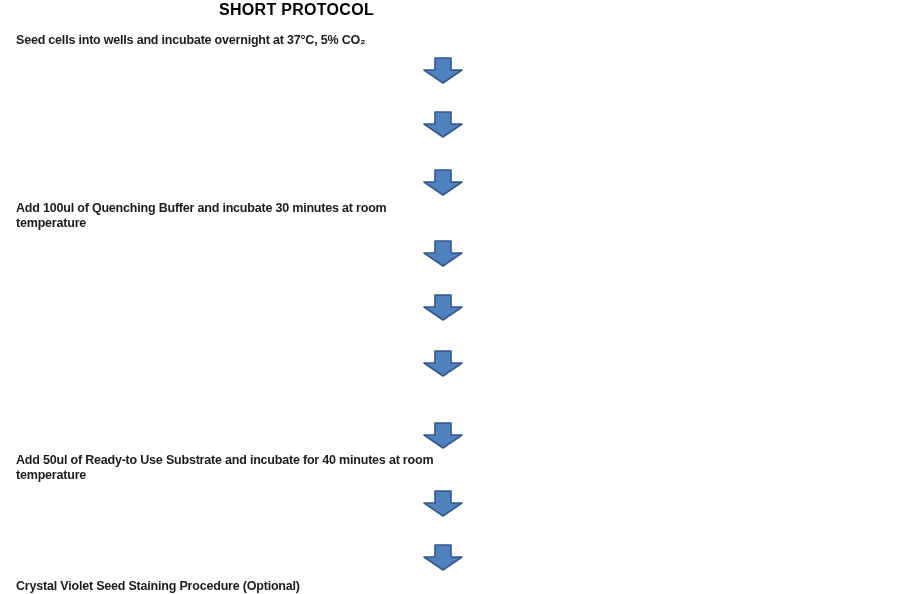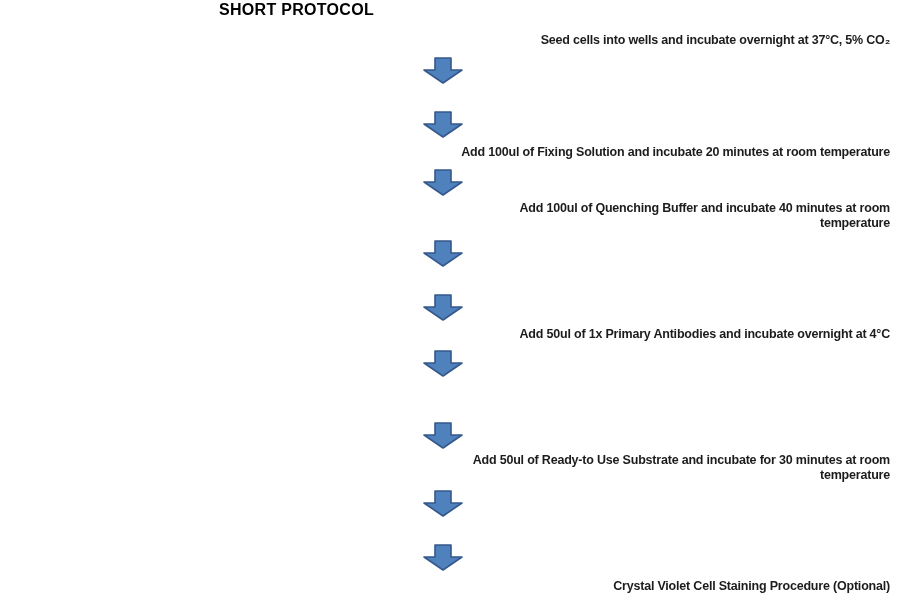--- a/index.html
+++ b/index.html
@@ -20,23 +20,23 @@
     left: 219px;
     top: 1px;
     font-size: 16px;
     font-weight: bold;
     color: #000000;
     letter-spacing: 0.3px;
     white-space: nowrap;
   }
   .step {
     position: absolute;
-    left: 8px;
+    left: 16px;
     width: 882px;           
-    text-align: right;
+    text-align: left;
     font-size: 12.5px;
     font-weight: bold;
     color: #1c1c1c;
     letter-spacing: -0.2px;
     line-height: 14.5px;
     white-space: pre-line;  
   }
   .arrow {
     position: absolute;
     left: 423px;
@@ -58,63 +58,61 @@
         <polygon points="12,1 28,1 28,13 39,13 20,26 1,13 12,13" fill="#4f81bd" stroke="#35588c" stroke-width="1.6" stroke-linejoin="round"></polygon>
       </svg>
     </div>
 
   <div class="arrow" style="top:111px">
       <svg width="40" height="27" viewBox="0 0 40 27">
         <polygon points="12,1 28,1 28,13 39,13 20,26 1,13 12,13" fill="#4f81bd" stroke="#35588c" stroke-width="1.6" stroke-linejoin="round"></polygon>
       </svg>
     </div>
 
-  <div class="step" style="top:145px">Add 100ul of Fixing Solution and incubate 20 minutes at room temperature</div>
   <div class="arrow" style="top:169px">
       <svg width="40" height="27" viewBox="0 0 40 27">
         <polygon points="12,1 28,1 28,13 39,13 20,26 1,13 12,13" fill="#4f81bd" stroke="#35588c" stroke-width="1.6" stroke-linejoin="round"></polygon>
       </svg>
     </div>
 
-  <div class="step" style="top:201px">Add 100ul of Quenching Buffer and incubate 40 minutes at room
+  <div class="step" style="top:201px">Add 100ul of Quenching Buffer and incubate 30 minutes at room
 temperature</div>
   <div class="arrow" style="top:240px">
       <svg width="40" height="27" viewBox="0 0 40 27">
         <polygon points="12,1 28,1 28,13 39,13 20,26 1,13 12,13" fill="#4f81bd" stroke="#35588c" stroke-width="1.6" stroke-linejoin="round"></polygon>
       </svg>
     </div>
 
   <div class="arrow" style="top:294px">
       <svg width="40" height="27" viewBox="0 0 40 27">
         <polygon points="12,1 28,1 28,13 39,13 20,26 1,13 12,13" fill="#4f81bd" stroke="#35588c" stroke-width="1.6" stroke-linejoin="round"></polygon>
       </svg>
     </div>
 
-  <div class="step" style="top:327px">Add 50ul of 1x Primary Antibodies and incubate overnight at 4°C</div>
   <div class="arrow" style="top:350px">
       <svg width="40" height="27" viewBox="0 0 40 27">
         <polygon points="12,1 28,1 28,13 39,13 20,26 1,13 12,13" fill="#4f81bd" stroke="#35588c" stroke-width="1.6" stroke-linejoin="round"></polygon>
       </svg>
     </div>
 
   <div class="arrow" style="top:422px">
       <svg width="40" height="27" viewBox="0 0 40 27">
         <polygon points="12,1 28,1 28,13 39,13 20,26 1,13 12,13" fill="#4f81bd" stroke="#35588c" stroke-width="1.6" stroke-linejoin="round"></polygon>
       </svg>
     </div>
 
-  <div class="step" style="top:453px">Add 50ul of Ready-to Use Substrate and incubate for 30 minutes at room
+  <div class="step" style="top:453px">Add 50ul of Ready-to Use Substrate and incubate for 40 minutes at room
 temperature</div>
   <div class="arrow" style="top:490px">
       <svg width="40" height="27" viewBox="0 0 40 27">
         <polygon points="12,1 28,1 28,13 39,13 20,26 1,13 12,13" fill="#4f81bd" stroke="#35588c" stroke-width="1.6" stroke-linejoin="round"></polygon>
       </svg>
     </div>
 
   <div class="arrow" style="top:544px">
       <svg width="40" height="27" viewBox="0 0 40 27">
         <polygon points="12,1 28,1 28,13 39,13 20,26 1,13 12,13" fill="#4f81bd" stroke="#35588c" stroke-width="1.6" stroke-linejoin="round"></polygon>
       </svg>
     </div>
 
-  <div class="step" style="top:579px">Crystal Violet Cell Staining Procedure (Optional)</div>
+  <div class="step" style="top:579px">Crystal Violet Seed Staining Procedure (Optional)</div>
 
 </div>
 
 </body></html>

